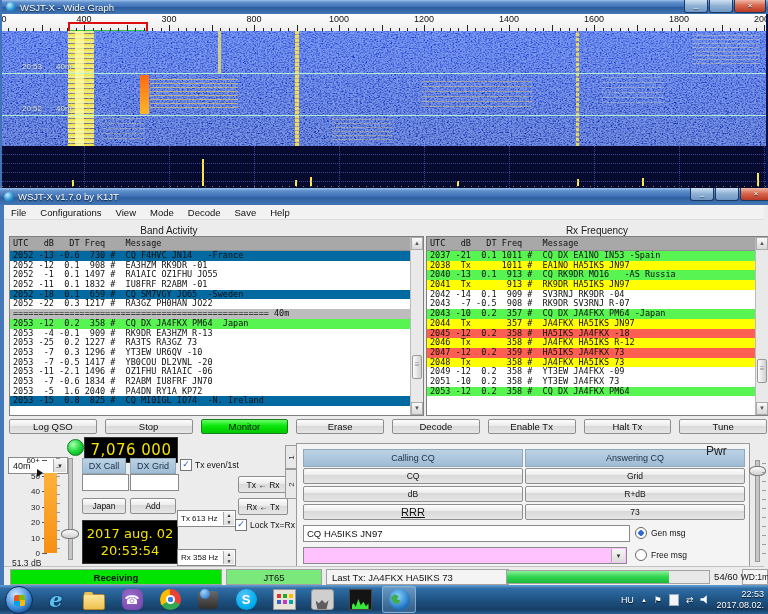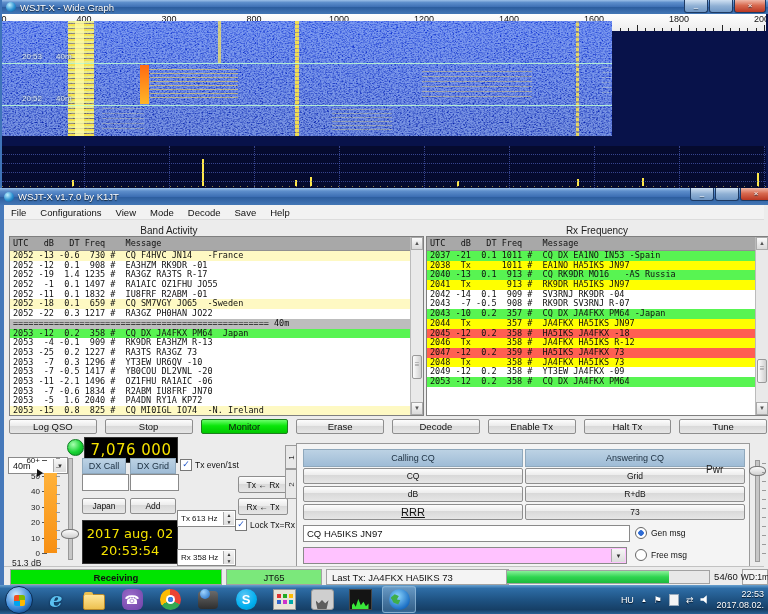--- a/index.html
+++ b/index.html
@@ -19,21 +19,21 @@
   .wb-min i{transform:translateY(2px);}
   
   .wg{left:0;top:0;width:768px;height:188px;border:2px solid #3f74b8;border-top:none;background:#08124a;}
   .wg .titlebar{height:14px;}
   .scale{left:0;top:14px;width:764px;height:17px;background:linear-gradient(#fefefe,#ededed);overflow:hidden;}
   .tick{position:absolute;bottom:0;width:1px;height:3px;background:#222;}
   .tick.major{height:6px;}
   .scale-label{position:absolute;top:0;transform:translateX(-50%);font-size:9px;color:#111;}
   .freq-marker{position:absolute;left:66px;top:8px;width:76px;height:8px;border:2px solid #dd1010;}
   .freq-marker::after{content:"";position:absolute;left:0;right:0;bottom:0;height:2px;background:#2ecc44;}
-  .waterfall{left:0;top:21px;width:610px;height:115px;overflow:hidden;
+  .waterfall{left:0;top:31px;width:764px;height:115px;overflow:hidden;
              background:linear-gradient(180deg,#1438d6 0%,#0d2cc0 55%,#0a24a8 100%);}
   .wf-noise{position:absolute;left:0;top:0;opacity:.65;}
   .perline{position:absolute;left:0;width:100%;height:1px;background:rgba(190,255,210,.85);}
   .perlabel{position:absolute;left:20px;font-size:8px;color:#e8f0ff;text-shadow:0 0 2px #024;}
   .perlabel span{display:inline-block;}
   .perlabel .b{margin-left:14px;}
   .streak{position:absolute;filter:blur(.4px);}
   .spectrum{left:0;top:146px;width:764px;height:42px;background:#050a2e;overflow:hidden;}
   .gridv{position:absolute;top:0;bottom:0;width:0;border-left:1px dotted rgba(95,115,220,.55);}
   .gridh{position:absolute;left:0;right:0;height:0;border-top:1px dotted rgba(95,115,220,.55);}
@@ -45,21 +45,21 @@
       border:4px solid #4679ba;border-top:none;}
   .mw .titlebar{height:17px;margin:0 -4px;}
   .menubar{left:0;top:17px;width:760px;height:14px;background:#f2f2f2;border-bottom:1px solid #dcdcdc;
            display:flex;align-items:center;}
   .menu-item{font-size:9.5px;color:#111;padding:0 7px;}
   .grouplabel{position:absolute;font-size:10px;color:#222;}
   .panel{position:absolute;background:#fff;border:1px solid #7f7f7f;overflow:hidden;}
   .thead{font:8.5px/13px "DejaVu Sans Mono",monospace;background:#a8a8a8;color:#101010;
          padding-left:3px;white-space:pre;border-bottom:1px solid #909090;}
   .trow{white-space:pre;font:8.5px/9.68px "DejaVu Sans Mono",monospace;color:#101010;padding-left:3px;}
-  .trow.pink{background:#fef9c3}
+  .trow.pink{background:#0369a1}
   .trow.green{background:#58f452}
   .trow.yellow{background:#ffff00}
   .trow.red{background:#ff5f52}
   .trow.sep{background:#bdbdbd}
   .vscroll{position:absolute;top:0;bottom:0;right:0;width:12px;background:#e9e9e9;border-left:1px solid #bbb;}
   .varrow{position:absolute;left:0;right:0;height:11px;background:linear-gradient(#fafafa,#d9d9d9);
           border:1px solid #aaa;color:#555;font-size:6px;line-height:10px;text-align:center;}
   .vthumb{position:absolute;left:1px;right:1px;height:22px;background:linear-gradient(90deg,#fdfdfd,#cfcfcf);
           border:1px solid #999;border-radius:2px;}
   .vthumb::after{content:"≡";position:absolute;left:0;right:0;top:4px;text-align:center;font-size:8px;color:#888;line-height:10px;}
@@ -360,21 +360,20 @@
       </div>
 
     <div class="grouplabel" style="left:130px;top:37px;width:70px;text-align:center;">Band Activity</div>
     <div class="grouplabel" style="left:558px;top:37px;width:70px;text-align:center;">Rx Frequency</div>
 
     <div class="panel" style="left:5px;top:48px;width:413px;height:178px;">
       <div class="thead">UTC   dB   DT Freq    Message</div>
       <div id="ba-body">
           <div class="trow pink">2052 -13 -0.6  730 #  CQ F4HVC JN14   -France</div>
           <div class="trow ">2052 -12  0.1  908 #  EA3HZM RK9DR -01</div>
-          <div class="trow ">2052 -19  1.4 1235 #  RA3GZ RA3TS R-17</div>
           <div class="trow ">2052  -1  0.1 1497 #  RA1AIC OZ1FHU JO55</div>
           <div class="trow ">2052 -11  0.1 1832 #  IU8FRF R2ABM -01</div>
           <div class="trow pink">2052 -18  0.1  659 #  CQ SM7VGY JO65  -Sweden</div>
           <div class="trow ">2052 -22  0.3 1217 #  RA3GZ PH0HAN JO22</div>
           <div class="trow sep">================================================== 40m</div>
           <div class="trow green">2053 -12  0.2  358 #  CQ DX JA4FKX PM64  Japan</div>
           <div class="trow ">2053  -4 -0.1  909 #  RK9DR EA3HZM R-13</div>
           <div class="trow ">2053 -25  0.2 1227 #  RA3TS RA3GZ 73</div>
           <div class="trow ">2053  -7  0.3 1296 #  YT3EW UR6QV -10</div>
           <div class="trow ">2053  -7 -0.5 1417 #  YB0COU DL2VNL -20</div>
@@ -399,20 +398,21 @@
           <div class="trow yellow">2041  Tx       913 #  RK9DR HA5IKS JN97</div>
           <div class="trow ">2042 -14  0.1  909 #  SV3RNJ RK9DR -04</div>
           <div class="trow ">2043  -7 -0.5  908 #  RK9DR SV3RNJ R-07</div>
           <div class="trow green">2043 -10  0.2  357 #  CQ DX JA4FKX PM64 -Japan</div>
           <div class="trow yellow">2044  Tx       357 #  JA4FKX HA5IKS JN97</div>
           <div class="trow red">2045 -12  0.2  358 #  HA5IKS JA4FKX -18</div>
           <div class="trow yellow">2046  Tx       358 #  JA4FKX HA5IKS R-12</div>
           <div class="trow red">2047 -12  0.2  359 #  HA5IKS JA4FKX 73</div>
           <div class="trow yellow">2048  Tx       358 #  JA4FKX HA5IKS 73</div>
           <div class="trow ">2049 -12  0.2  358 #  YT3EW JA4FKX -09</div>
+          <div class="trow ">2051 -10  0.2  358 #  YT3EW JA4FKX 73</div>
           <div class="trow green">2053 -12  0.2  358 #  CQ DX JA4FKX PM64</div>
         </div>
       <div class="vscroll">
         <div class="varrow" style="top:0;">▲</div>
         <div class="vthumb" style="top:122px;"></div>
         <div class="varrow" style="bottom:0;">▼</div>
       </div>
     </div>
 
     <div class="toolbar" id="toolbar">
@@ -517,21 +517,21 @@
       </div>
       <div class="freecombo" style="position:absolute;left:6px;top:103px;width:322px;height:15px;">
         <span class="arr">▼</span>
       </div>
       <div class="radio" style="position:absolute;left:338px;top:105px;">
         <span class="dot"></span>
         <span>Free msg</span>
       </div>
     </div>
 
-    <div class="abs" style="left:702px;top:256px;font-size:10px;color:#222;margin-top:20px;">Pwr</div>
+    <div class="abs" style="left:702px;top:256px;font-size:12px;color:#222;">Pwr</div>
     <div class="abs slider-track" style="left:751px;top:272px;width:3px;height:100px;"></div>
     <div class="abs slider-handle" style="left:745px;top:278px;width:15px;height:8px;"></div>
     <div class="abs sl-ticks" style="left:758px;top:275px;height:95px;"></div>
 
     <div class="statusbar">
       <div class="chip rec" style="left:6px;width:210px;">Receiving</div>
       <div class="chip mode" style="left:222px;width:94px;">JT65</div>
       <div class="chip" style="left:322px;width:176px;justify-content:flex-start;padding-left:5px;">Last Tx:  JA4FKX HA5IKS 73</div>
       <div class="progress" style="left:502px;width:202px;">
         <div class="fill" style="width:80%;"></div>

